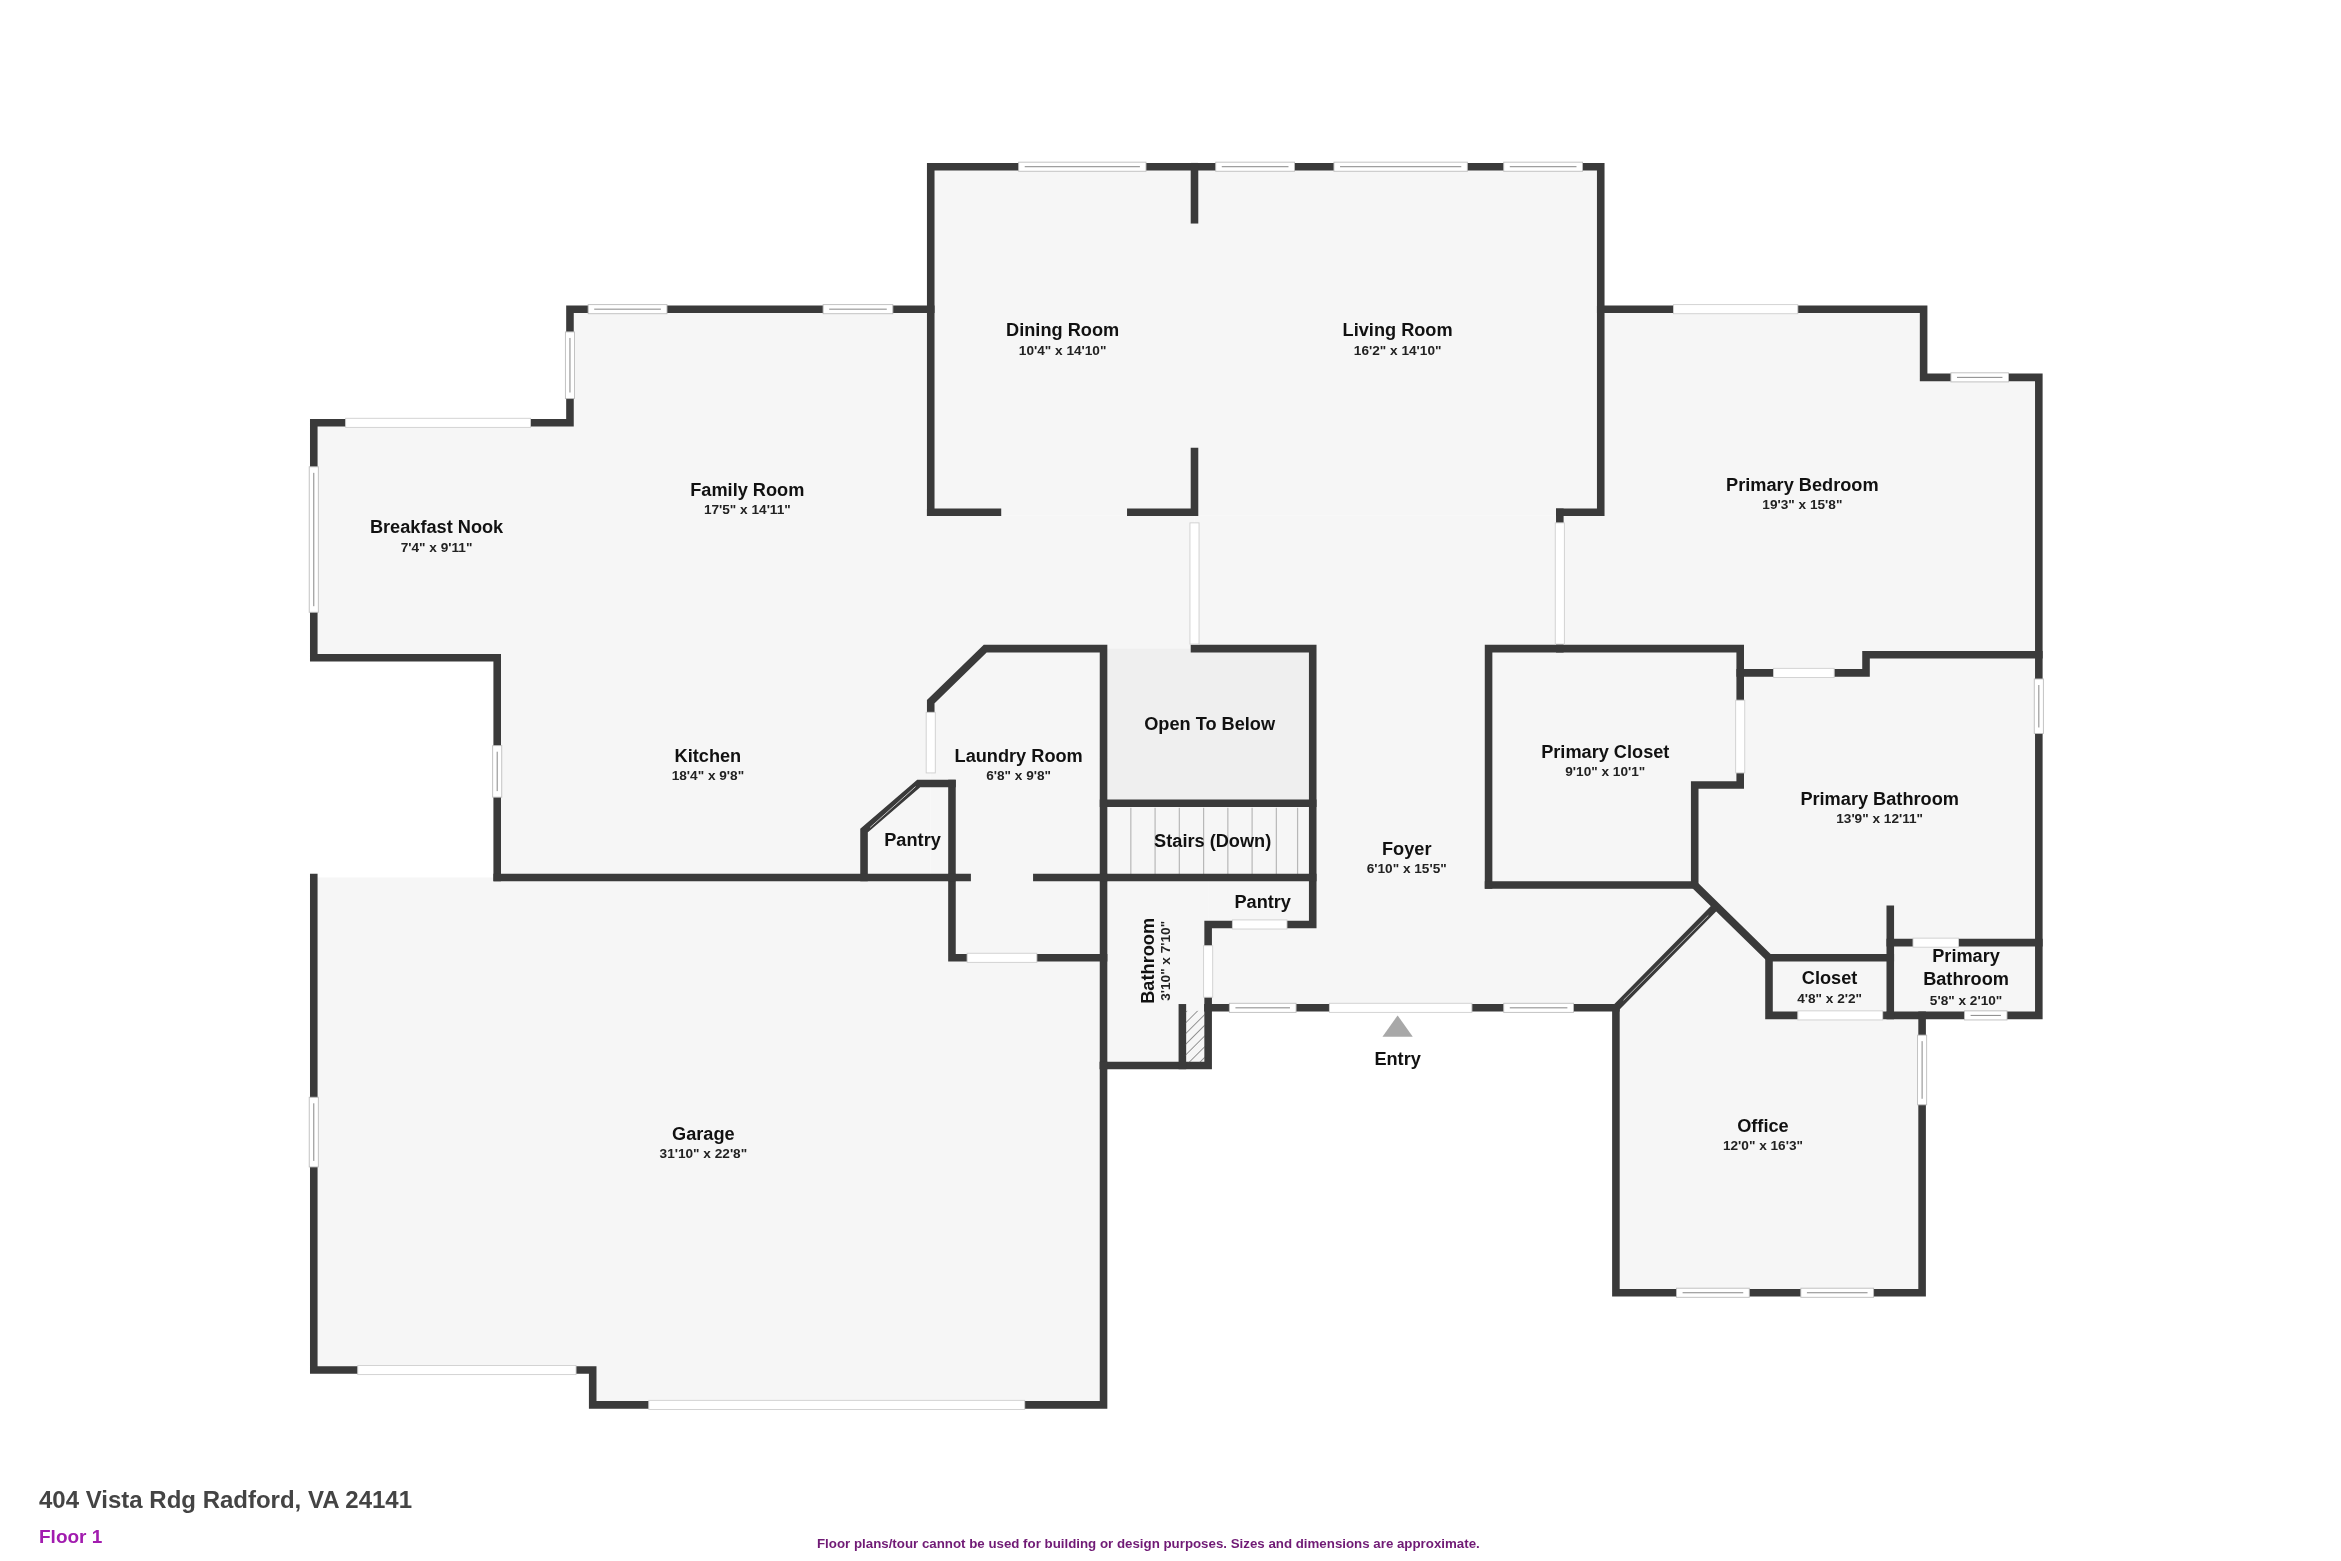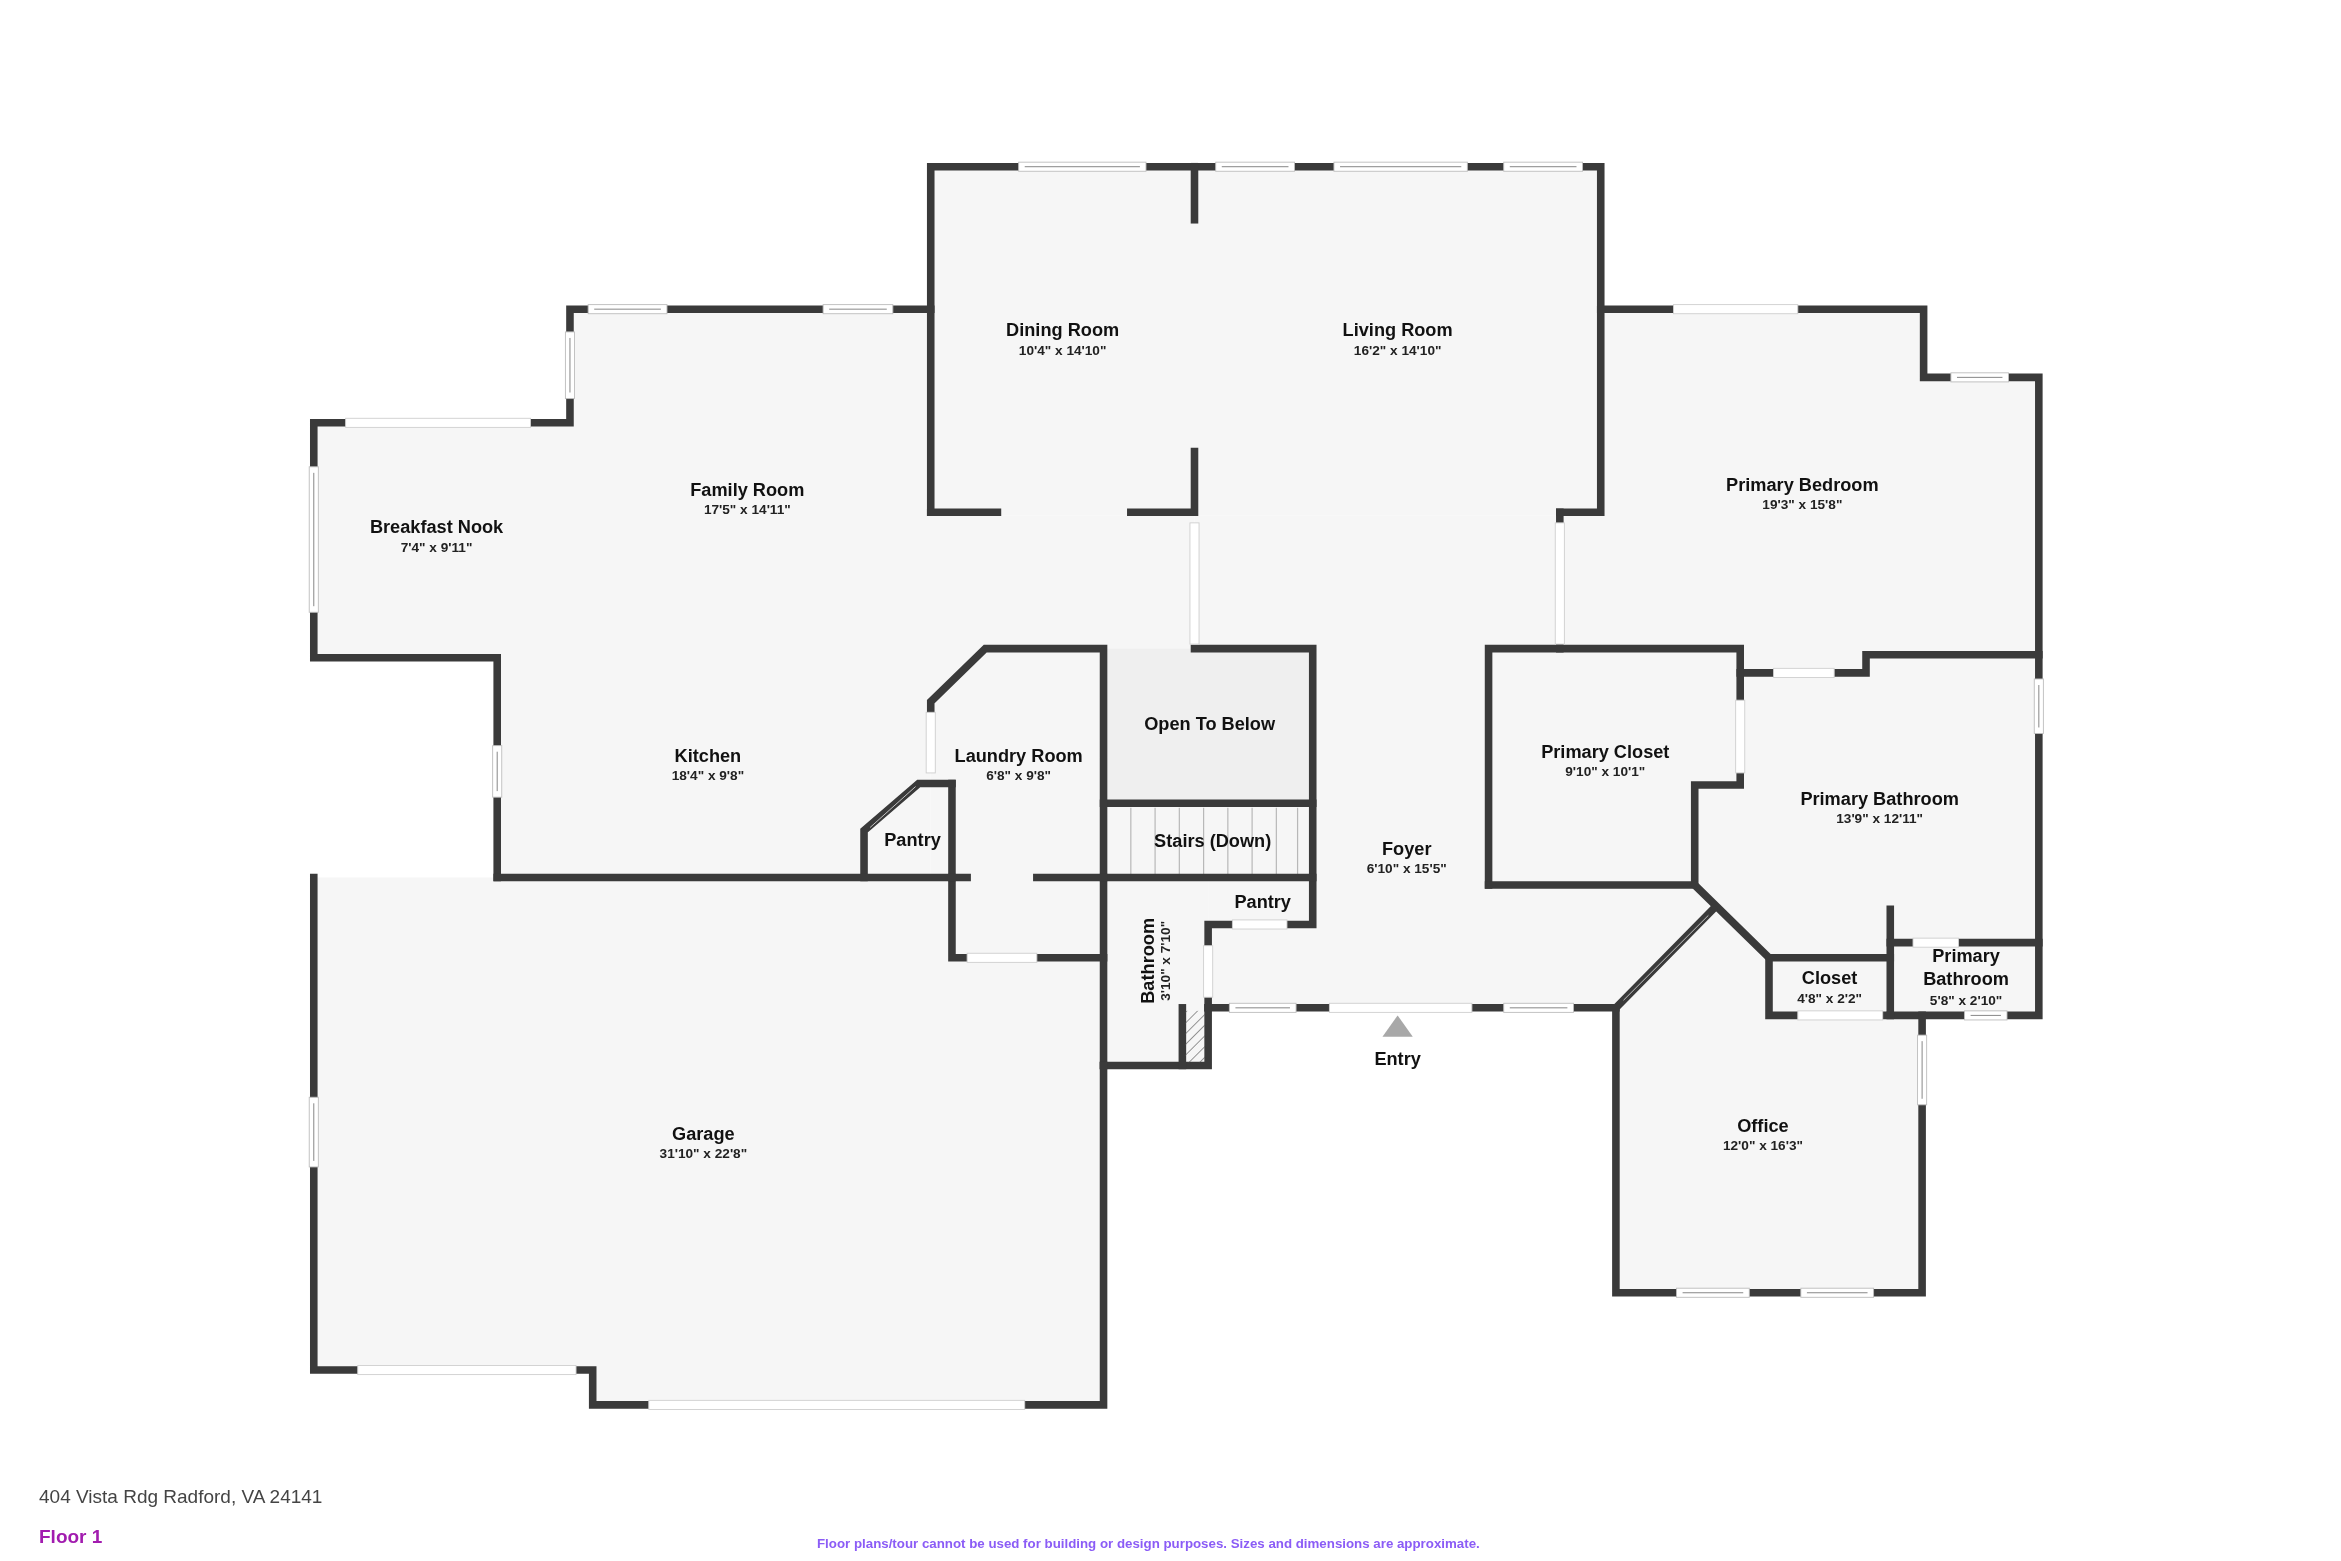--- a/index.html
+++ b/index.html
@@ -7,23 +7,23 @@
     #plan { position: absolute; left: 0; top: 0; width: 2342px; height: 1561px; }
     .floor { fill: #f6f6f6; }
     .floor-dark { fill: #efefef; }
     .wall { fill: none; stroke: #3a3a3a; stroke-width: 5; stroke-linecap: square; stroke-linejoin: miter; }
     .win { fill: #ffffff; stroke: #bdbdbd; stroke-width: 0.6; }
     .winline { stroke: #7a7a7a; stroke-width: 0.6; }
     .door { fill: #ffffff; stroke: #cfcfcf; stroke-width: 0.6; }
     .stair { stroke: #b8b8b8; stroke-width: 0.8; }
     .room-name { font-family: "Liberation Sans", "DejaVu Sans", sans-serif; font-weight: bold; font-size: 12px; fill: #111111; text-anchor: middle; }
     .room-dim { font-family: "Liberation Sans", "DejaVu Sans", sans-serif; font-weight: bold; font-size: 9px; fill: #222222; text-anchor: middle; }
-    .footer-address { position: absolute; left: 39px; top: 1486px; font-size: 19px; font-weight: normal; color: #444444; }
+    .footer-address { position: absolute; left: 39px; top: 1486px; font-size: 24px; font-weight: bold; color: #444444; }
     .footer-floor { position: absolute; left: 39px; top: 1526px; font-size: 19px; font-weight: bold; color: #a21caf; }
-    .footer-disclaimer { position: absolute; left: 817px; top: 1536px; font-size: 13.3px; font-weight: bold; color: #8b5cf6; white-space: nowrap; }
+    .footer-disclaimer { position: absolute; left: 817px; top: 1536px; font-size: 13.3px; font-weight: bold; color: #701a75; white-space: nowrap; }
   </style>
 </head>
 <body>
 
 <svg id="plan" viewBox="0 0 1545 1030" preserveAspectRatio="none" xmlns="http://www.w3.org/2000/svg">
   <defs>
     <pattern id="hatch" width="5" height="5" patternUnits="userSpaceOnUse" patternTransform="rotate(45)">
       <line x1="0" y1="0" x2="0" y2="5" stroke="#555" stroke-width="0.8"></line>
     </pattern>
   </defs>

